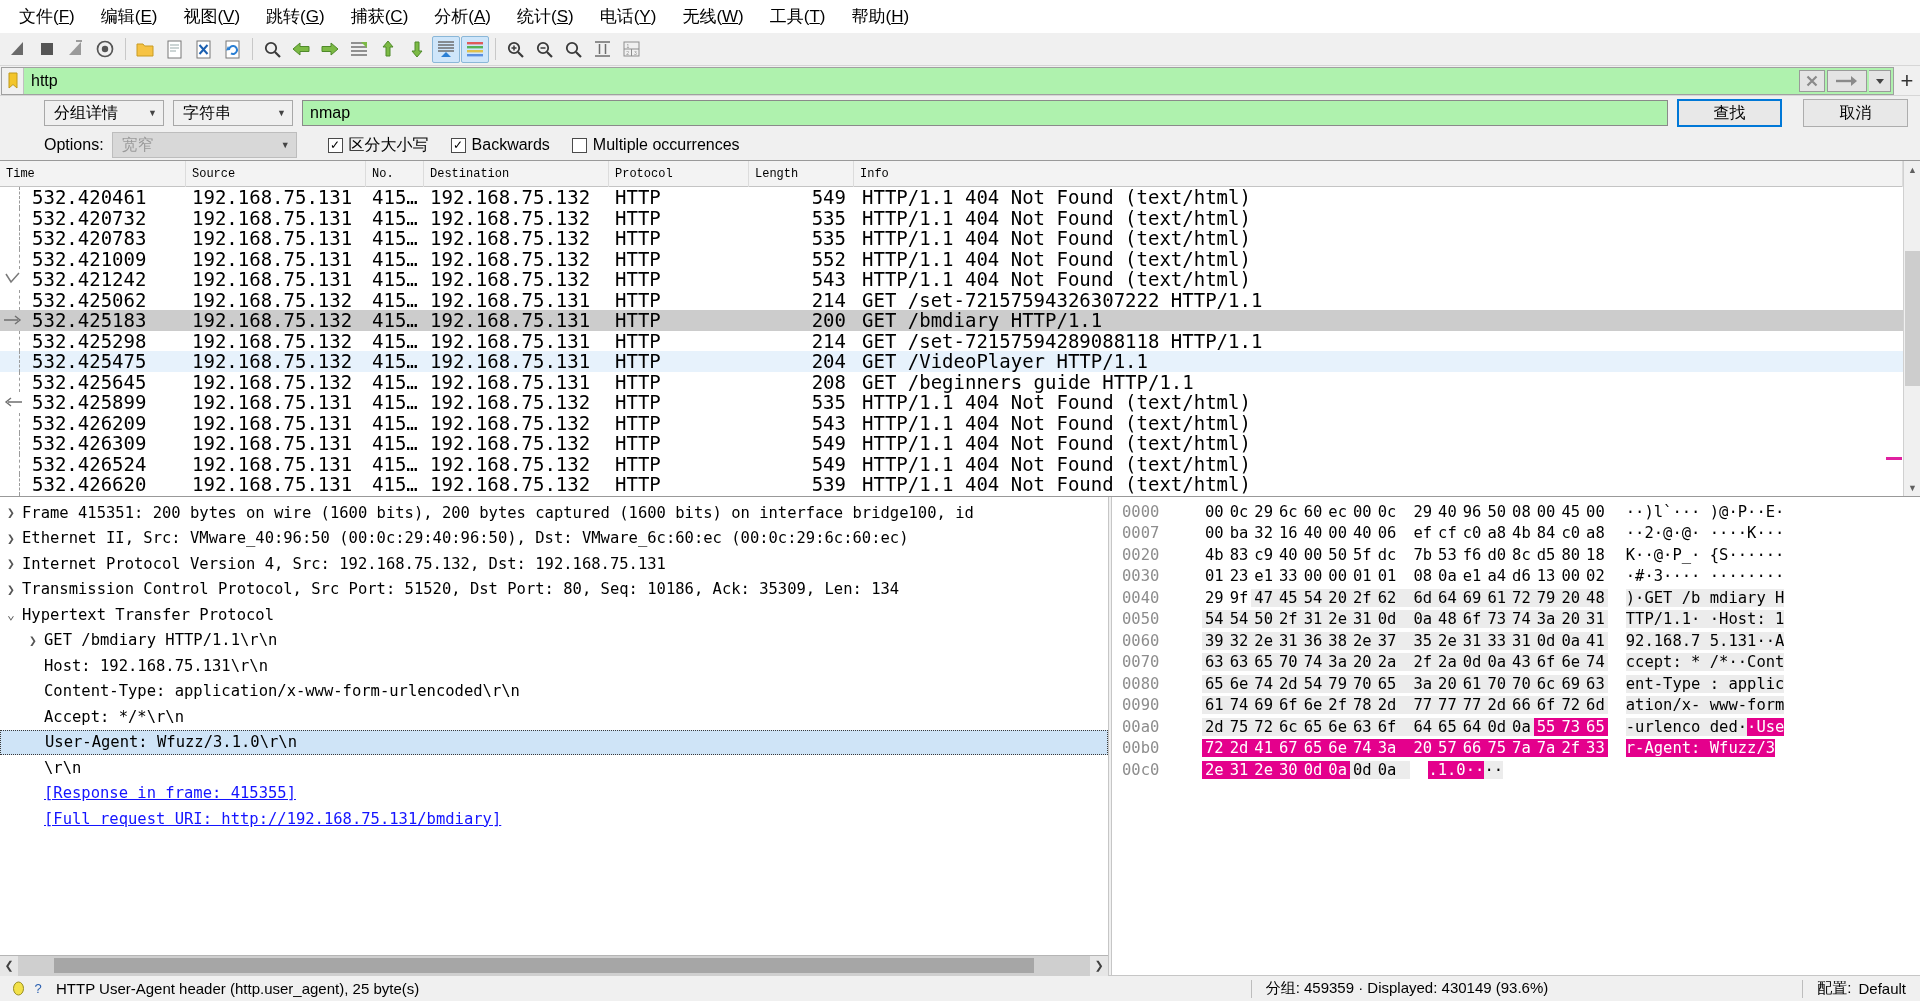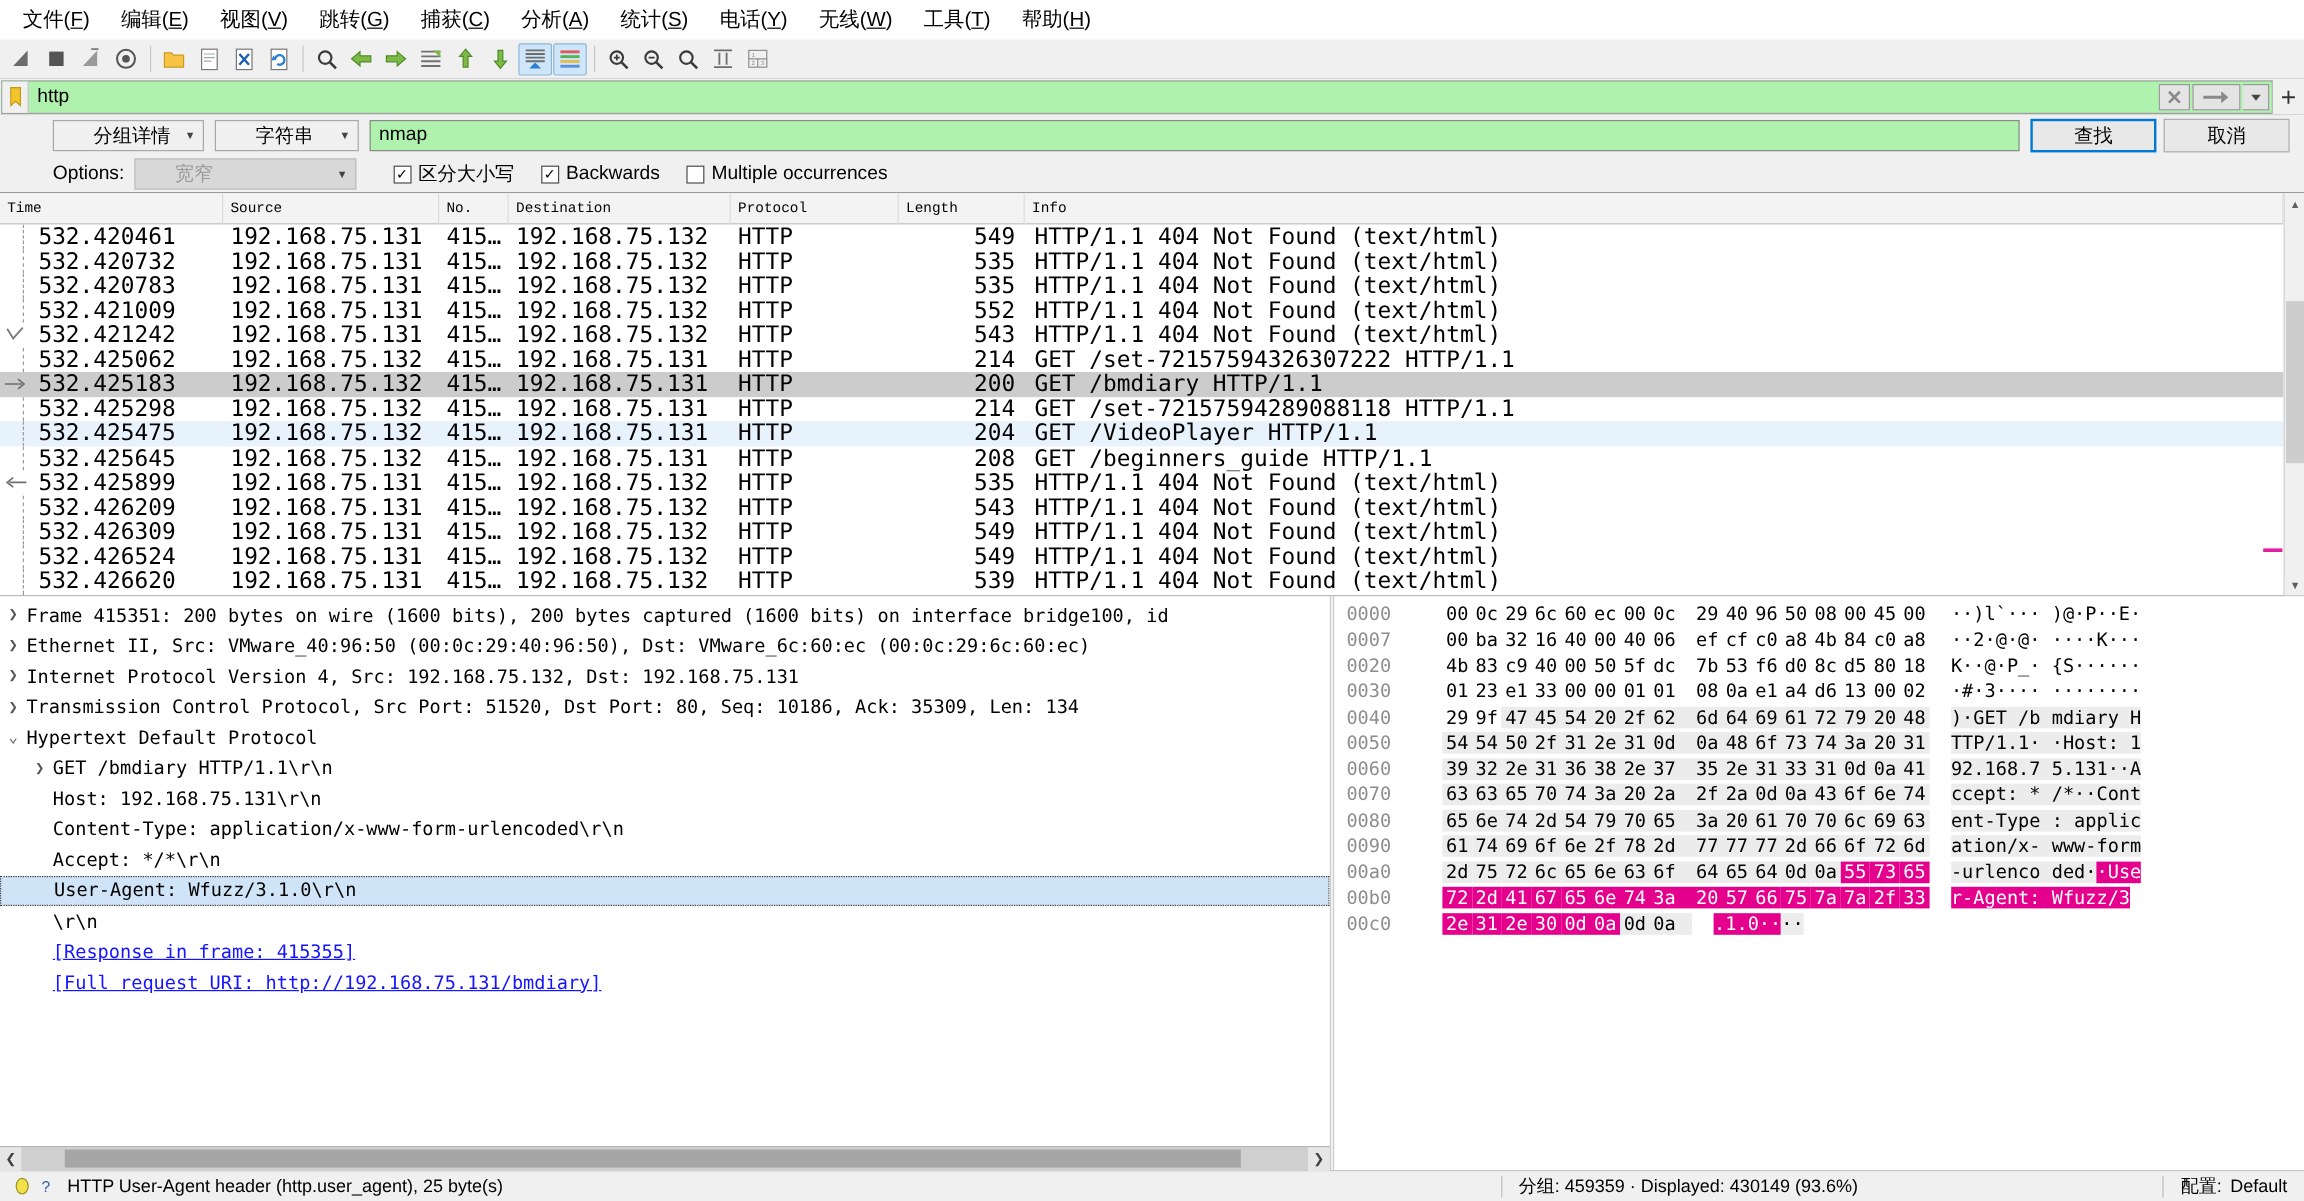--- a/index.html
+++ b/index.html
@@ -59,27 +59,27 @@
   .plus-btn { width:26px; display:flex; align-items:center; justify-content:center;
               font-size:22px; color:#333; background:#f0f0f0; }
 
   
   .findbar { height:34px; display:flex; align-items:center; background:#f0f0f0; padding-left:44px; }
   .combo {
     height:26px; min-width:120px; background:#f0f0f0; border:1px solid #a8a8a8;
     display:flex; align-items:center; justify-content:space-between; padding:0 6px 0 9px;
     font-size:16px; margin-right:9px;
   }
-  .combo .cv { white-space:nowrap;margin-left:24px; }
+  .combo .cv { white-space:nowrap; }
   .caret-dn { font-size:9px; color:#444; margin-left:12px; }
   .find-input {
     flex:1; height:26px; background:#aff2ae; border:1px solid #8a8a8a;
     display:flex; align-items:center; padding-left:7px; font-size:16px;
   }
-  .find-ctrls { display:flex; align-items:center; margin-left:3px; }
+  .find-ctrls { display:flex; align-items:center; margin-left:3px;gap:15px; }
   .btn {
     height:28px; min-width:105px; background:#e8e8e8; border:1px solid #adadad;
     display:flex; align-items:center; justify-content:center; font-size:16px; margin-left:6px;
   }
   .btn.primary { border:2px solid #0078d7; background:#e8e8e8; }
 
   
   .optionsrow { height:30px; display:flex; align-items:center; background:#f0f0f0; padding-left:44px; font-size:16px; }
   .opt-label { font-weight:normal; margin-right:8px; }
   .combo.disabled { background:#d8d8d8; color:#9a9a9a; border:1px solid #bdbdbd; width:185px; }
@@ -606,21 +606,21 @@
           <div class="drow">
             <span class="tw">❯</span>
             <span>Internet Protocol Version 4, Src: 192.168.75.132, Dst: 192.168.75.131</span>
           </div>
           <div class="drow">
             <span class="tw">❯</span>
             <span>Transmission Control Protocol, Src Port: 51520, Dst Port: 80, Seq: 10186, Ack: 35309, Len: 134</span>
           </div>
           <div class="drow">
             <span class="tw">⌄</span>
-            <span>Hypertext Default Protocol</span>
+            <span>Hypertext Transfer Protocol</span>
           </div>
           <div class="drow" style="padding-left: 22px;">
             <span class="tw">❯</span>
             <span>GET /bmdiary HTTP/1.1\r\n</span>
           </div>
           <div class="drow" style="padding-left: 22px;">
             <span class="tw"></span>
             <span>Host: 192.168.75.131\r\n</span>
           </div>
           <div class="drow" style="padding-left: 22px;">

